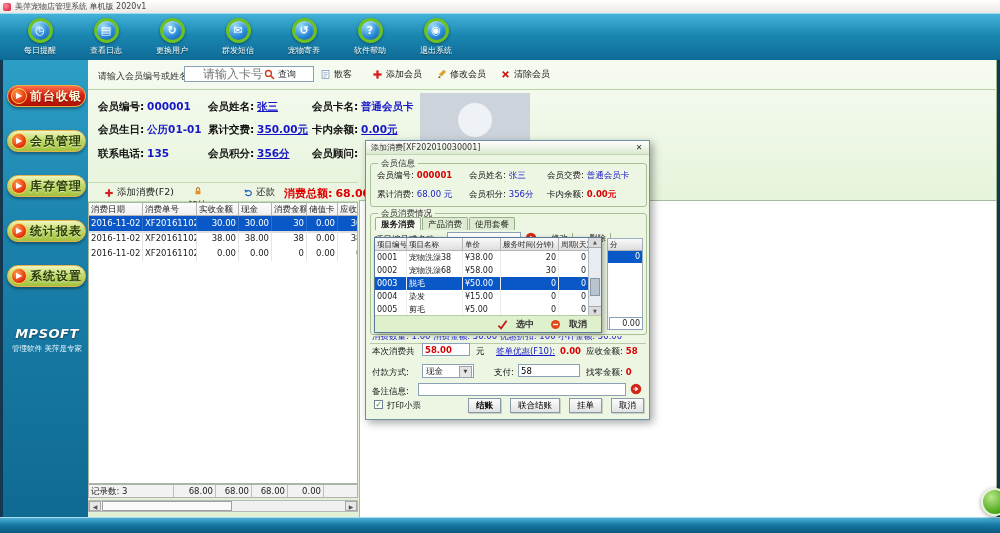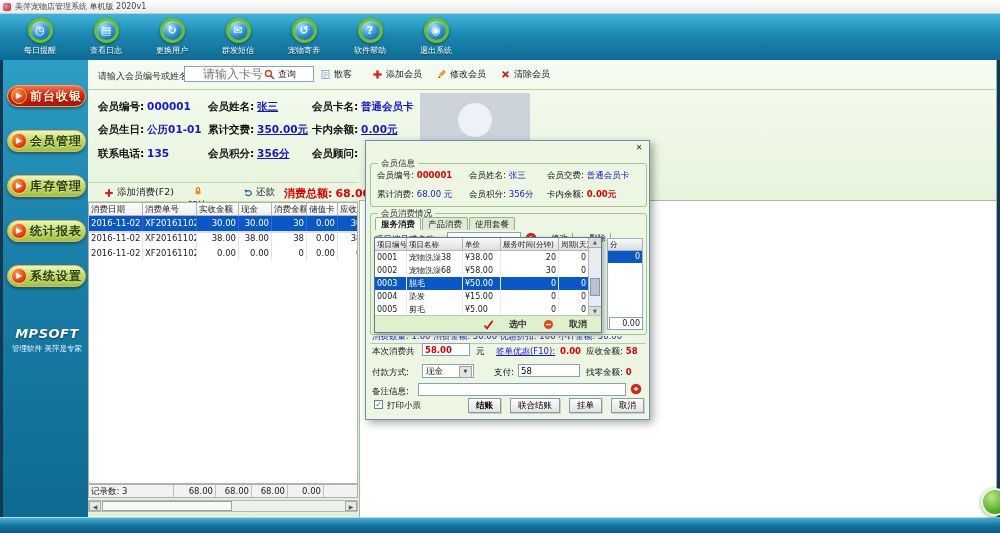--- a/index.html
+++ b/index.html
@@ -86,21 +86,21 @@
   .phead{position:absolute;left:0;top:0;width:214px;height:13px;background:linear-gradient(#fafafa,#dcdcdc);}
   .phead .pc{border-right:1px solid #b4b4b4;border-bottom:1px solid #b4b4b4;font-size:7.5px;}
   .pc{position:absolute;top:0;height:13px;line-height:13px;overflow:hidden;white-space:nowrap;padding:0 2px;font-size:8px;}
   .prow{position:absolute;left:0;width:214px;height:13px;cursor:pointer;}
   .prow .pc{border-right:1px solid #ececec;}
   .prow.sel{background:#0a58c8;}
   .prow.sel .pc{color:#fff;}
   .p1{left:0;width:32px;}.p2{left:32px;width:56px;}.p3{left:88px;width:38px;}.p4{left:126px;width:58px;}.p5{left:184px;width:30px;}
   .pscroll{position:absolute;right:0;top:0;width:13px;height:78px;background:#e8ecf0;border-left:1px solid #b0b8c0;}
   .pfoot{position:absolute;left:0;bottom:0;width:226px;height:17px;background:#dff0cd;border-top:1px solid #b8ccaa;display:flex;align-items:center;justify-content:flex-end;gap:16px;padding-right:14px;}
-  .pfbtn{display:flex;align-items:center;gap:15px;font-size:9px;font-weight:bold;color:#333;cursor:pointer;}
+  .pfbtn{display:flex;align-items:center;gap:8px;font-size:9px;font-weight:bold;color:#333;cursor:pointer;}
   .clipline{position:absolute;left:6px;top:195px;width:272px;height:6px;overflow:hidden;}
   .clipline span{display:block;margin-top:-5px;color:#2020c8;font-size:8.5px;white-space:nowrap;}
   .dsep{position:absolute;left:4px;top:202px;width:276px;border-top:1px solid #b8c8aa;}
   .selectbox{position:absolute;background:#fff;border:1px solid #8aa0b4;height:14px;font-size:8.5px;line-height:12px;padding:0 14px 0 3px;cursor:pointer;}
   .selectbox:after{content:"▼";position:absolute;right:1px;top:1px;width:11px;height:10px;background:#e4e4e4;border:1px solid #a0a0a0;font-size:5px;line-height:9px;text-align:center;color:#444;}
   .cb{position:absolute;width:9px;height:9px;background:#fff;border:1px solid #708090;font-size:8px;line-height:8px;text-align:center;color:#1a8a1a;font-weight:bold;cursor:pointer;}
   .dbtn{height:15px;line-height:13px;border:1px solid #8a9aa8;background:linear-gradient(#fcfcfc,#e2e2e2);font-size:8.5px;padding:0 7px;cursor:pointer;box-shadow:1px 1px 0 rgba(0,0,0,.15);}
   .fab{position:absolute;right:-9px;top:488px;width:28px;height:28px;border-radius:50%;background:radial-gradient(circle at 35% 30%,#b8e88a,#58b024 60%,#2f7a10);border:2px solid #e8f4d8;box-shadow:0 1px 4px rgba(0,0,0,.4);}
   .ic{flex:0 0 auto;}
 </style>
@@ -338,20 +338,21 @@
     <div class="rightpane">
       
     </div>
   </div>
 
   <div class="bottomstrip"></div>
 
   <div class="fab"></div>
 
   <div class="dialog">
+    <div class="dtitle">添加消费[XF202010030001]</div>
     <div class="dclose">✕</div>
 
     <div class="groupbox" style="left:4px;top:22px;width:277px;height:44px;">
       <span class="gbtitle">会员信息</span>
       <div class="drow" style="left:6px;top:6px;">
         <span class="dlab">会员编号:</span>
         <span class="dred">000001</span>
       </div>
       <div class="drow" style="left:98px;top:6px;">
         <span class="dlab">会员姓名:</span>

